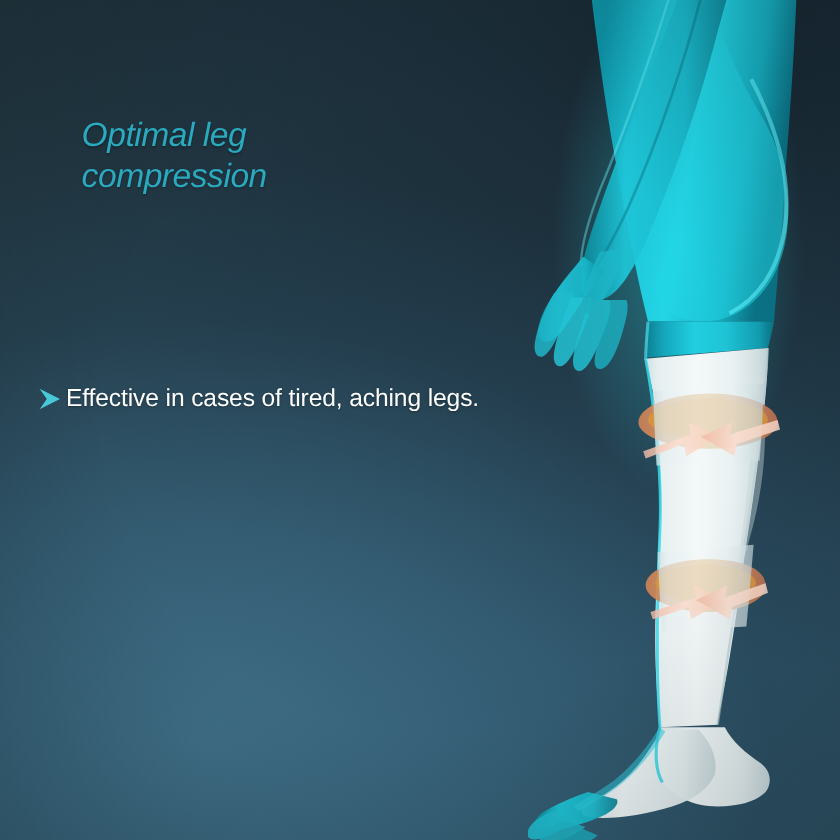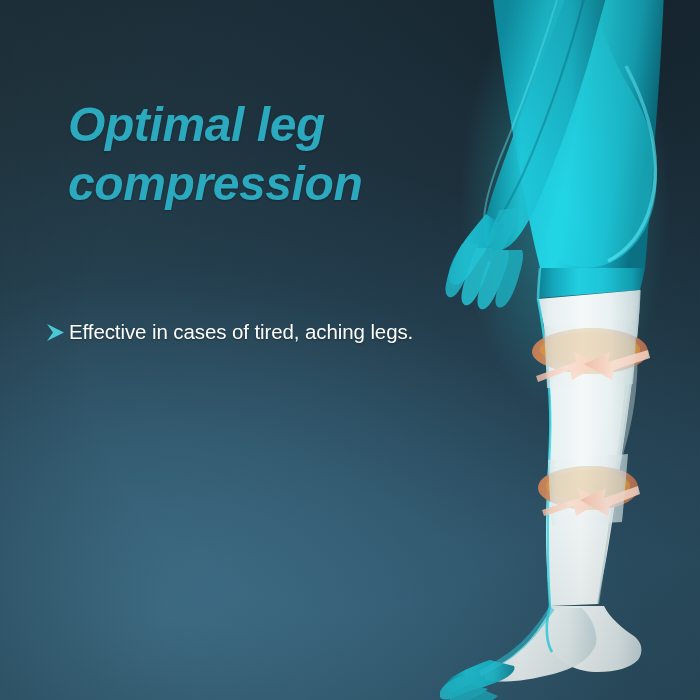--- a/index.html
+++ b/index.html
@@ -40,32 +40,32 @@
     pointer-events: none;
   }
 
   
   .title {
     position: absolute;
     left: 68px;
     top: 96px;
     width: 400px;
     color: #2ba9be;
-    font-size: 48px;
-    font-weight: bold;
+    font-size: 28px;
+    font-weight: normal;
     font-style: italic;
     line-height: 1.22;
     letter-spacing: -0.4px;
     white-space: pre-line;
     text-shadow: 0 1px 2px rgba(0,0,0,0.28);
   }
 
   .bullets {
     position: absolute;
-    left: 44px;
+    left: 30px;
     top: 318px;
     width: 470px;
   }
   .bullet-row {
     display: flex;
     align-items: flex-start;
     margin-bottom: 26px;
   }
   .bullet-marker {
     flex: 0 0 auto;

